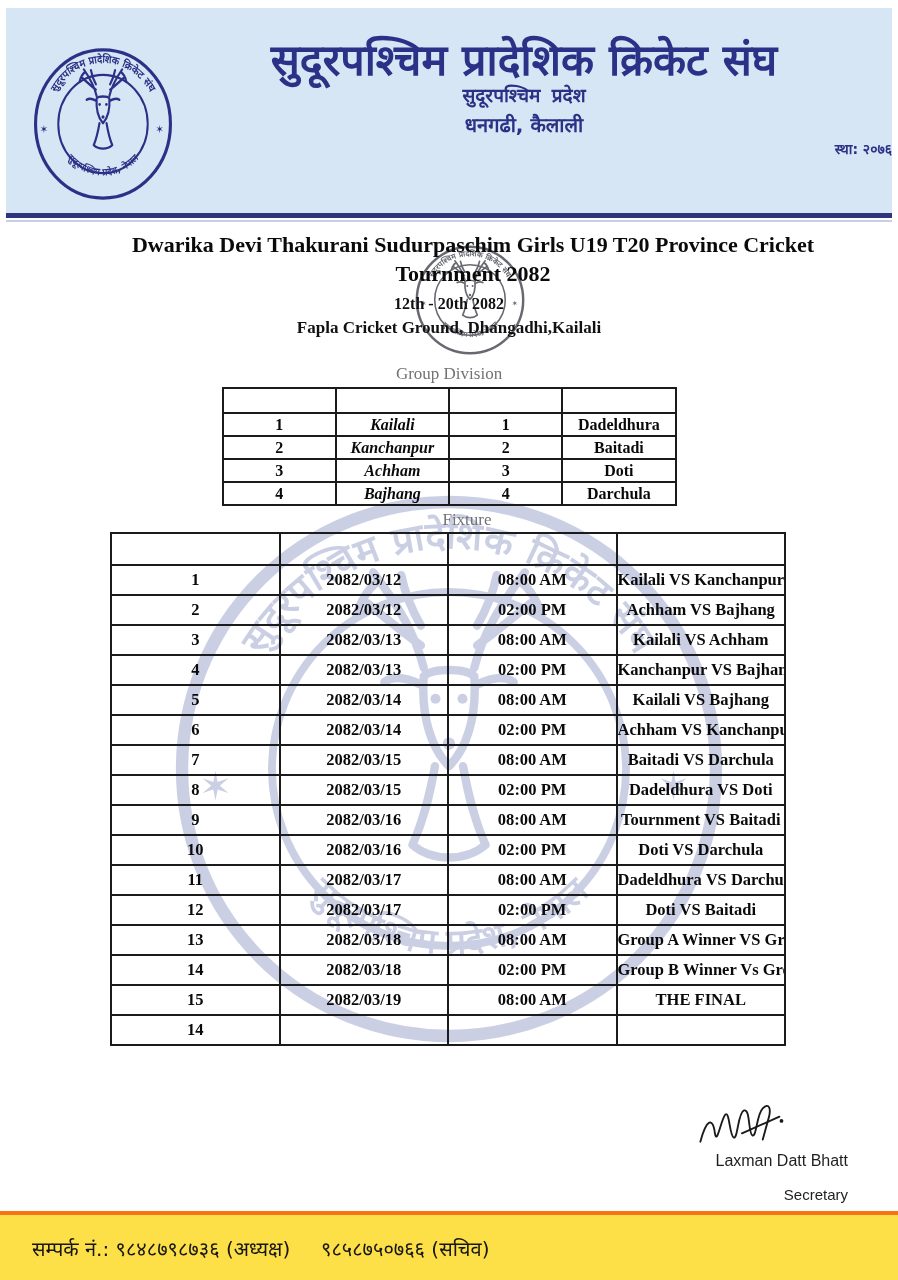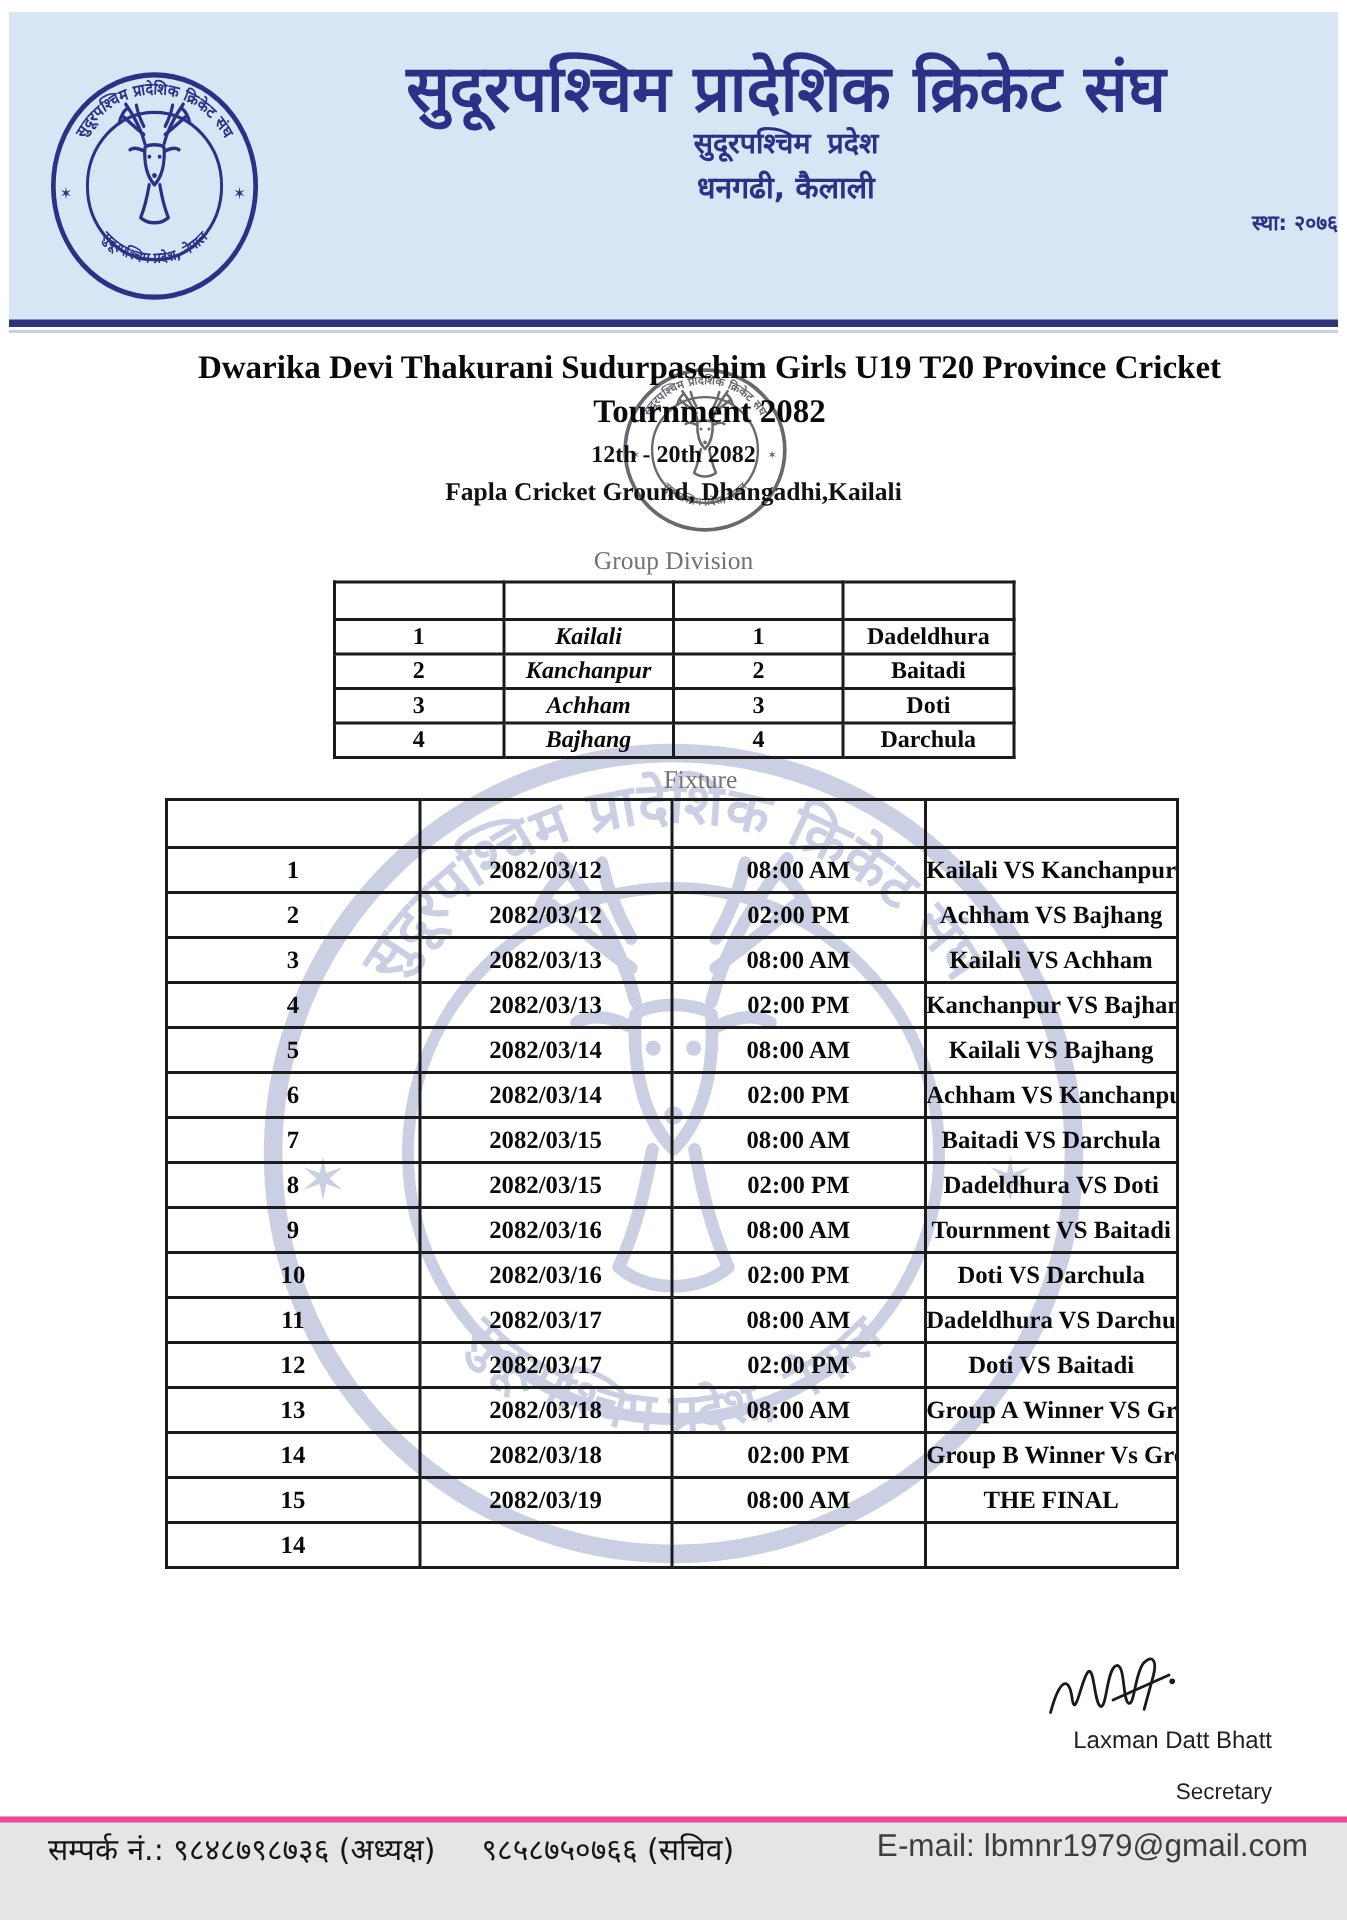--- a/index.html
+++ b/index.html
@@ -64,23 +64,23 @@
   
   .sig-block { position:absolute; left:638px; top:1098px; width:210px; z-index:1; text-align:right;
                font-family:"Liberation Sans", sans-serif; color:#1f1f1f; }
   .sig-scribble { display:block; margin:0 auto; width:104px; height:52px; }
   .sig-name { font-size:16px; margin-top:2px; }
   .sig-role { font-size:15px; margin-top:16px; }
 
   
   .footer {
     position:absolute; left:0; right:0; top:1211px; bottom:0;
-    border-top:4px solid #ec4899; background:#e5e5e5;
+    border-top:4px solid #f97316; background:#fde047;
     display:flex; align-items:flex-start; justify-content:space-between;
-    padding:4px 26px 0 32px; box-sizing:border-box; z-index:2;
+    padding:20px 26px 0 32px; box-sizing:border-box; z-index:2;
   }
   .contact { font-size:20px; color:#161616; font-family:"DejaVu Sans", sans-serif; }
   .contact .gap { display:inline-block; width:18px; }
   .email { font-size:21px; color:#3d3d3d; font-family:"Liberation Sans", sans-serif; }
 
   .seal-txt { fill:currentColor; font-family:"DejaVu Sans", sans-serif; font-weight:bold; }
 </style>
 </head>
 <body>
 
@@ -308,19 +308,15 @@
 
   <footer class="footer">
     <div class="contact">
       <span>सम्पर्क नं.:</span>
       <span>९८४८७९८७३६</span>
       <span>(अध्यक्ष)</span>
       <span class="gap"></span>
       <span>९८५८७५०७६६</span>
       <span>(सचिव)</span>
     </div>
-    <div class="email">
-      <span>E-mail:</span>
-      <span>lbmnr1979@gmail.com</span>
-    </div>
   </footer>
 
 </div>
 
 </body></html>

